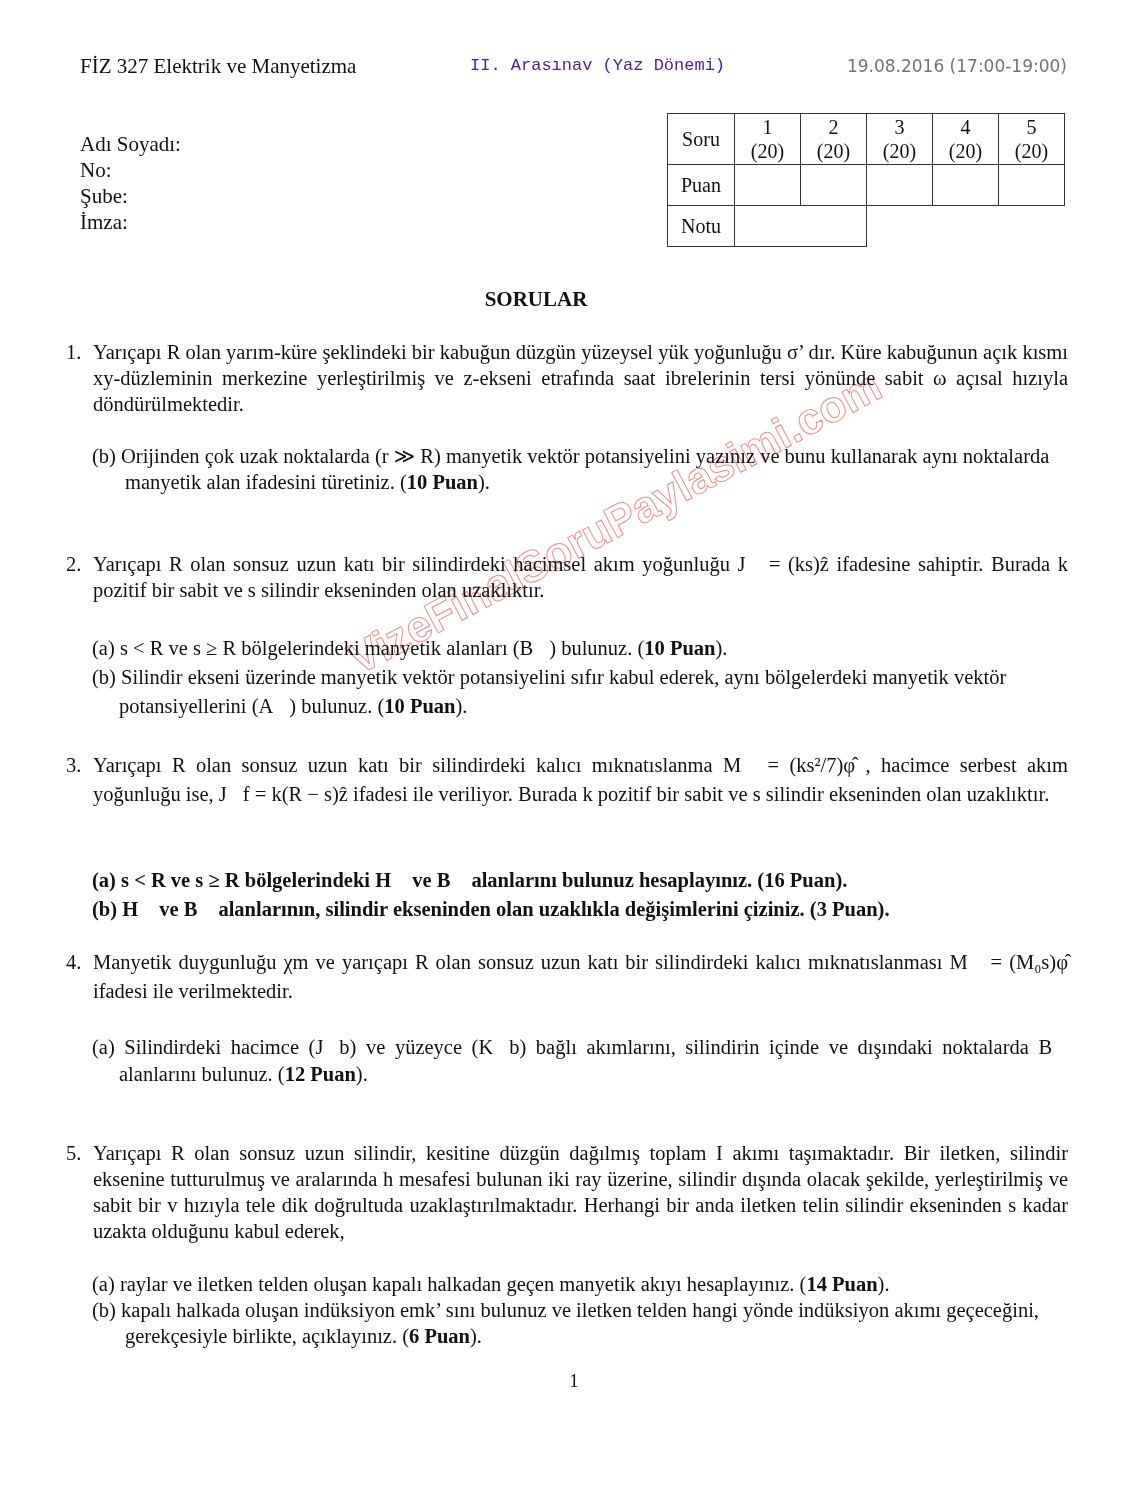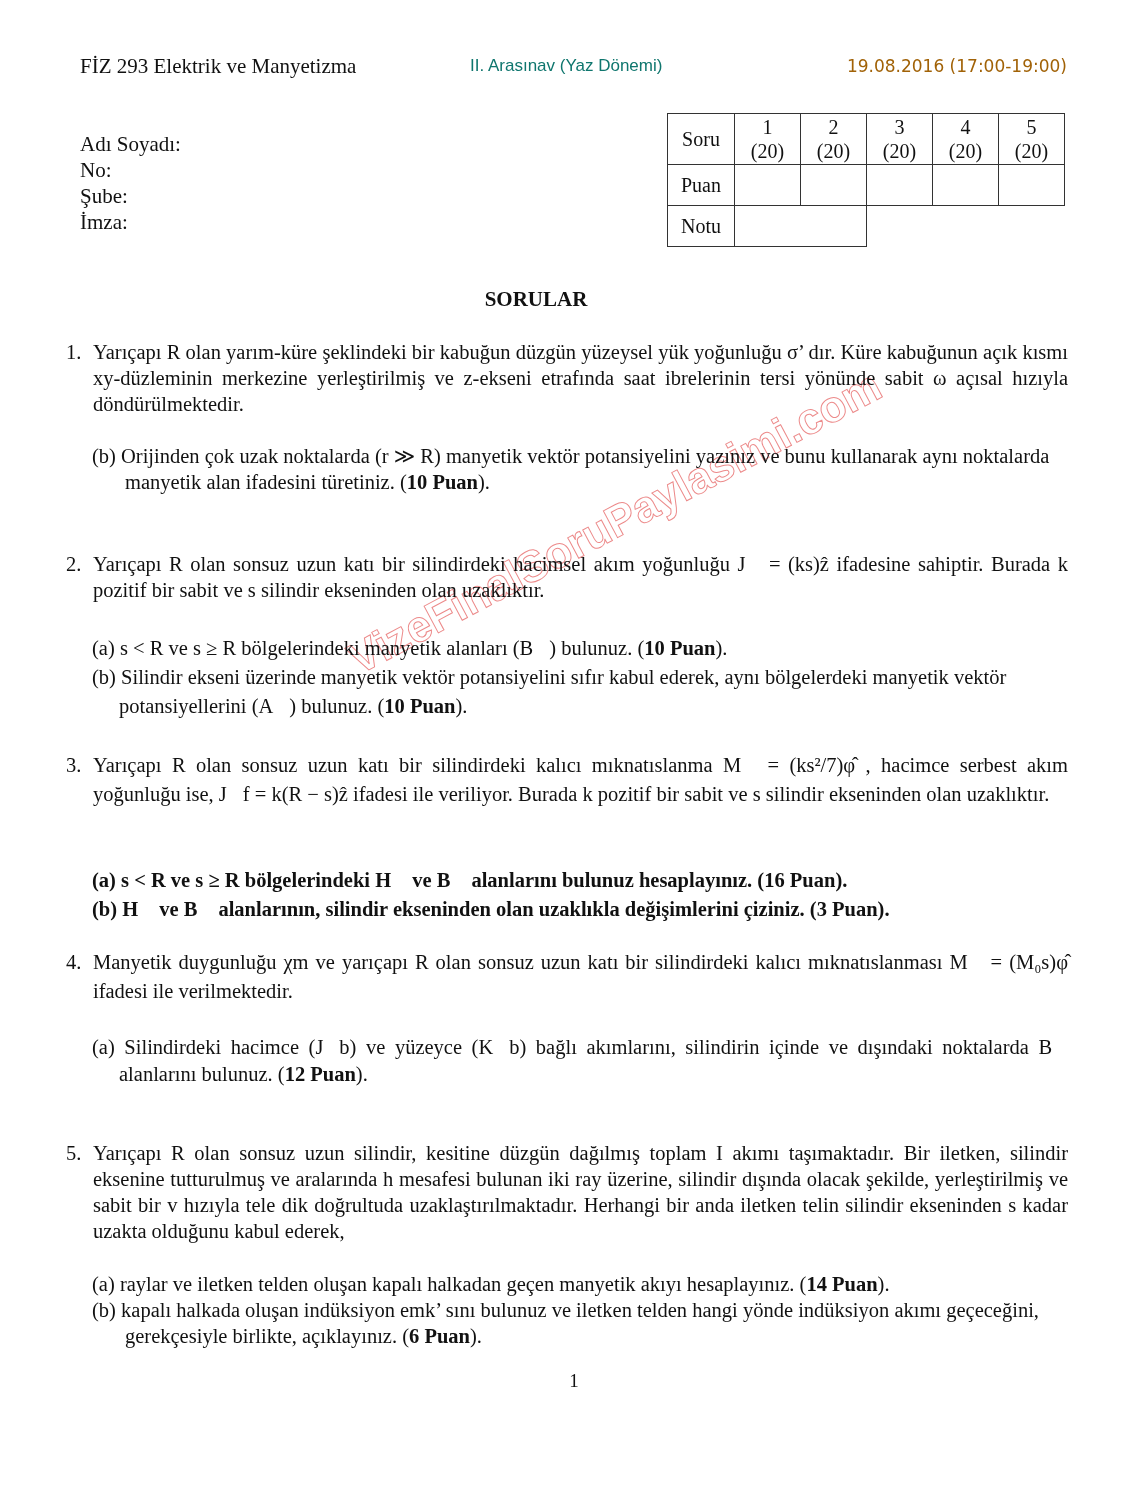--- a/index.html
+++ b/index.html
@@ -1,42 +1,42 @@
 <!DOCTYPE html>
 <html><head>
 <meta charset="utf-8">
 <style>
   html, body { margin: 0; padding: 0; background: #ffffff; }
   body { width: 1148px; height: 1485px; position: relative; overflow: hidden;
          font-family: "Liberation Serif", "DejaVu Serif", serif; color: #111; }
   .abs { position: absolute; }
   .hdr-course { left: 80px; top: 54px; font-size: 21px; }
-  .hdr-exam { left: 470px; top: 56px; font-size: 17px; font-family: Liberation Sans, sans-serif; color:#0f766e; }
-  .hdr-date { right: 81px; top: 56px; font-size: 17px; font-family: "DejaVu Sans", "Liberation Sans", sans-serif; color:#a16207; }
+  .hdr-exam { left: 470px; top: 56px; font-size: 17px; font-family: Liberation Mono, monospace; color:#4c1d95; }
+  .hdr-date { right: 81px; top: 56px; font-size: 17px; font-family: "DejaVu Sans", "Liberation Sans", sans-serif; color:#737373; }
   .student { left: 80px; top: 131px; font-size: 21px; line-height: 26px; }
   table.score { position: absolute; left: 667px; top: 113px; border-collapse: collapse; font-size: 20px; }
   table.score td { border: 1.5px solid #333; text-align: center; padding: 0; line-height: 24px; }
   table.score td.lbl { width: 66px; height: 40px; }
   table.score td.q { width: 65px; }
   table.score tr.r1 td { height: 50px; }
   table.score td.empty { border: none; }
   .title { left: 0; width: 1072px; top: 287px; text-align: center; font-size: 21px; font-weight: bold; }
   .para { left: 66px; width: 1002px; font-size: 20.5px; line-height: 26px; }
   .qnum { position: absolute; left: 0; top: 0; }
   .qtext { margin-left: 27px; text-align: justify; }
   .sub { margin-left: 26px; }
   .watermark { left: 340px; top: 640px; font-size: 44px; font-weight: bold; color: rgba(230,80,80,0.35);
                transform: rotate(-28deg); transform-origin: left top; font-family: "Liberation Sans", sans-serif;
                -webkit-text-stroke: 1px rgba(220,40,40,0.55); color: transparent; white-space: nowrap; }
   .pagenum { left: 0; width: 1148px; text-align: center; top: 1370px; font-size: 19px; }
 </style>
 </head>
 <body>
 
-<div class="abs hdr-course">FİZ 293 Elektrik ve Manyetizma</div>
+<div class="abs hdr-course">FİZ 327 Elektrik ve Manyetizma</div>
 <div class="abs hdr-exam">II. Arasınav (Yaz Dönemi)</div>
 <div class="abs hdr-date">19.08.2016 (17:00-19:00)</div>
 
 <div class="abs student">
   <div>Adı Soyadı:</div>
   <div>No:</div>
   <div>Şube:</div>
   <div>İmza:</div>
 </div>
 

